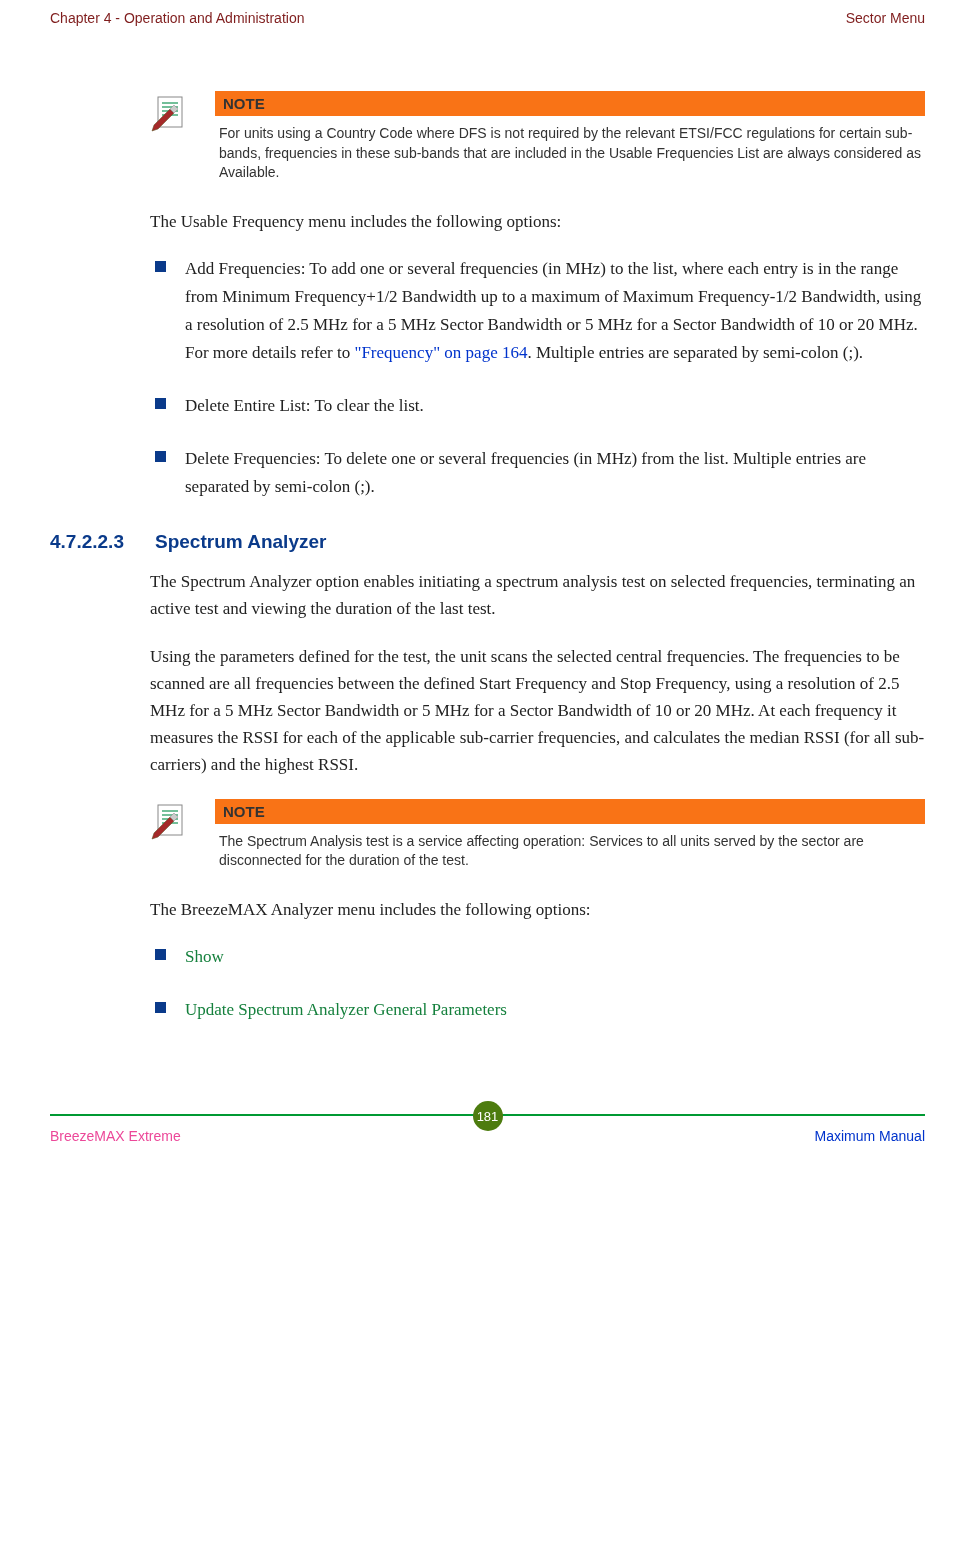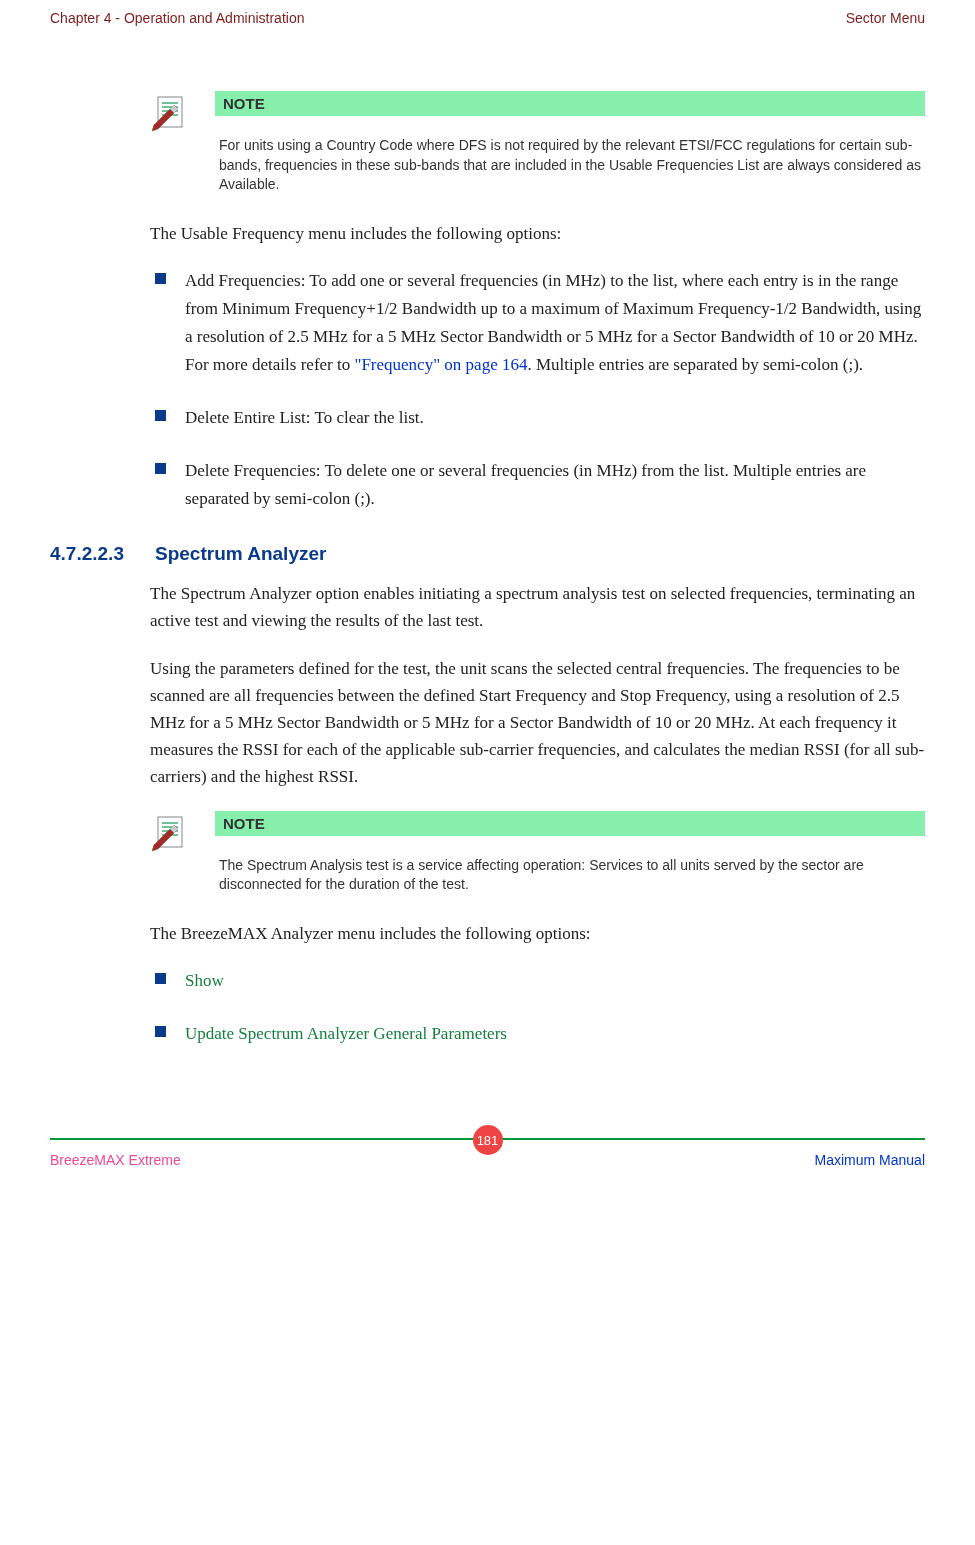--- a/index.html
+++ b/index.html
@@ -40,27 +40,27 @@
       margin-top: 2px;
     }
     .note-icon svg {
       width: 40px;
       height: 40px;
     }
     .note-content {
       flex: 1;
     }
     .note-label {
-      background: #86efac;
+      background: #f97316;
       padding: 4px 8px;
       font-family: Arial, sans-serif;
       font-weight: bold;
       font-size: 15px;
       color: #333;
-      margin-bottom: 20px;
+      margin-bottom: 8px;
     }
     .note-text {
       font-family: Arial, sans-serif;
       font-size: 14px;
       color: #333;
       line-height: 1.4;
       padding: 0 4px;
     }
     .body-text {
       font-size: 17px;
@@ -132,21 +132,21 @@
     .footer-right {
       color: #0033cc;
     }
     .page-num {
       position: absolute;
       left: 50%;
       transform: translateX(-50%);
       top: -15px;
       width: 30px;
       height: 30px;
-      background: #ef4444;
+      background: #4d7c0f;
       border-radius: 50%;
       color: #fff;
       display: flex;
       align-items: center;
       justify-content: center;
       font-size: 13px;
       font-family: Arial, sans-serif;
     }
   </style>
 </head>
@@ -186,21 +186,21 @@
       </div>
       <div class="bullet-item">Delete Entire List: To clear the list.</div>
       <div class="bullet-item">Delete Frequencies: To delete one or several frequencies (in MHz) from the list. Multiple entries are separated by semi-colon (;).</div>
     </div>
 
     <div class="section-heading">
       <span class="section-num">4.7.2.2.3</span>
       <span class="section-title">Spectrum Analyzer</span>
     </div>
 
-    <div class="body-text">The Spectrum Analyzer option enables initiating a spectrum analysis test on selected frequencies, terminating an active test and viewing the results of the last test.</div>
+    <div class="body-text">The Spectrum Analyzer option enables initiating a spectrum analysis test on selected frequencies, terminating an active test and viewing the duration of the last test.</div>
     <div class="body-text">Using the parameters defined for the test, the unit scans the selected central frequencies. The frequencies to be scanned are all frequencies between the defined Start Frequency and Stop Frequency, using a resolution of 2.5 MHz for a 5 MHz Sector Bandwidth or 5 MHz for a Sector Bandwidth of 10 or 20 MHz. At each frequency it measures the RSSI for each of the applicable sub-carrier frequencies, and calculates the median RSSI (for all sub-carriers) and the highest RSSI.</div>
 
     <div class="note-block">
       <div class="note-icon">
         <svg viewBox="0 0 40 40">
           <rect x="8" y="4" width="24" height="30" fill="#fff" stroke="#888" stroke-width="1"></rect>
           <line x1="12" y1="10" x2="28" y2="10" stroke="#4a7" stroke-width="1.5"></line>
           <line x1="12" y1="14" x2="28" y2="14" stroke="#4a7" stroke-width="1.5"></line>
           <line x1="12" y1="18" x2="28" y2="18" stroke="#4a7" stroke-width="1.5"></line>
           <line x1="12" y1="22" x2="28" y2="22" stroke="#4a7" stroke-width="1.5"></line>

